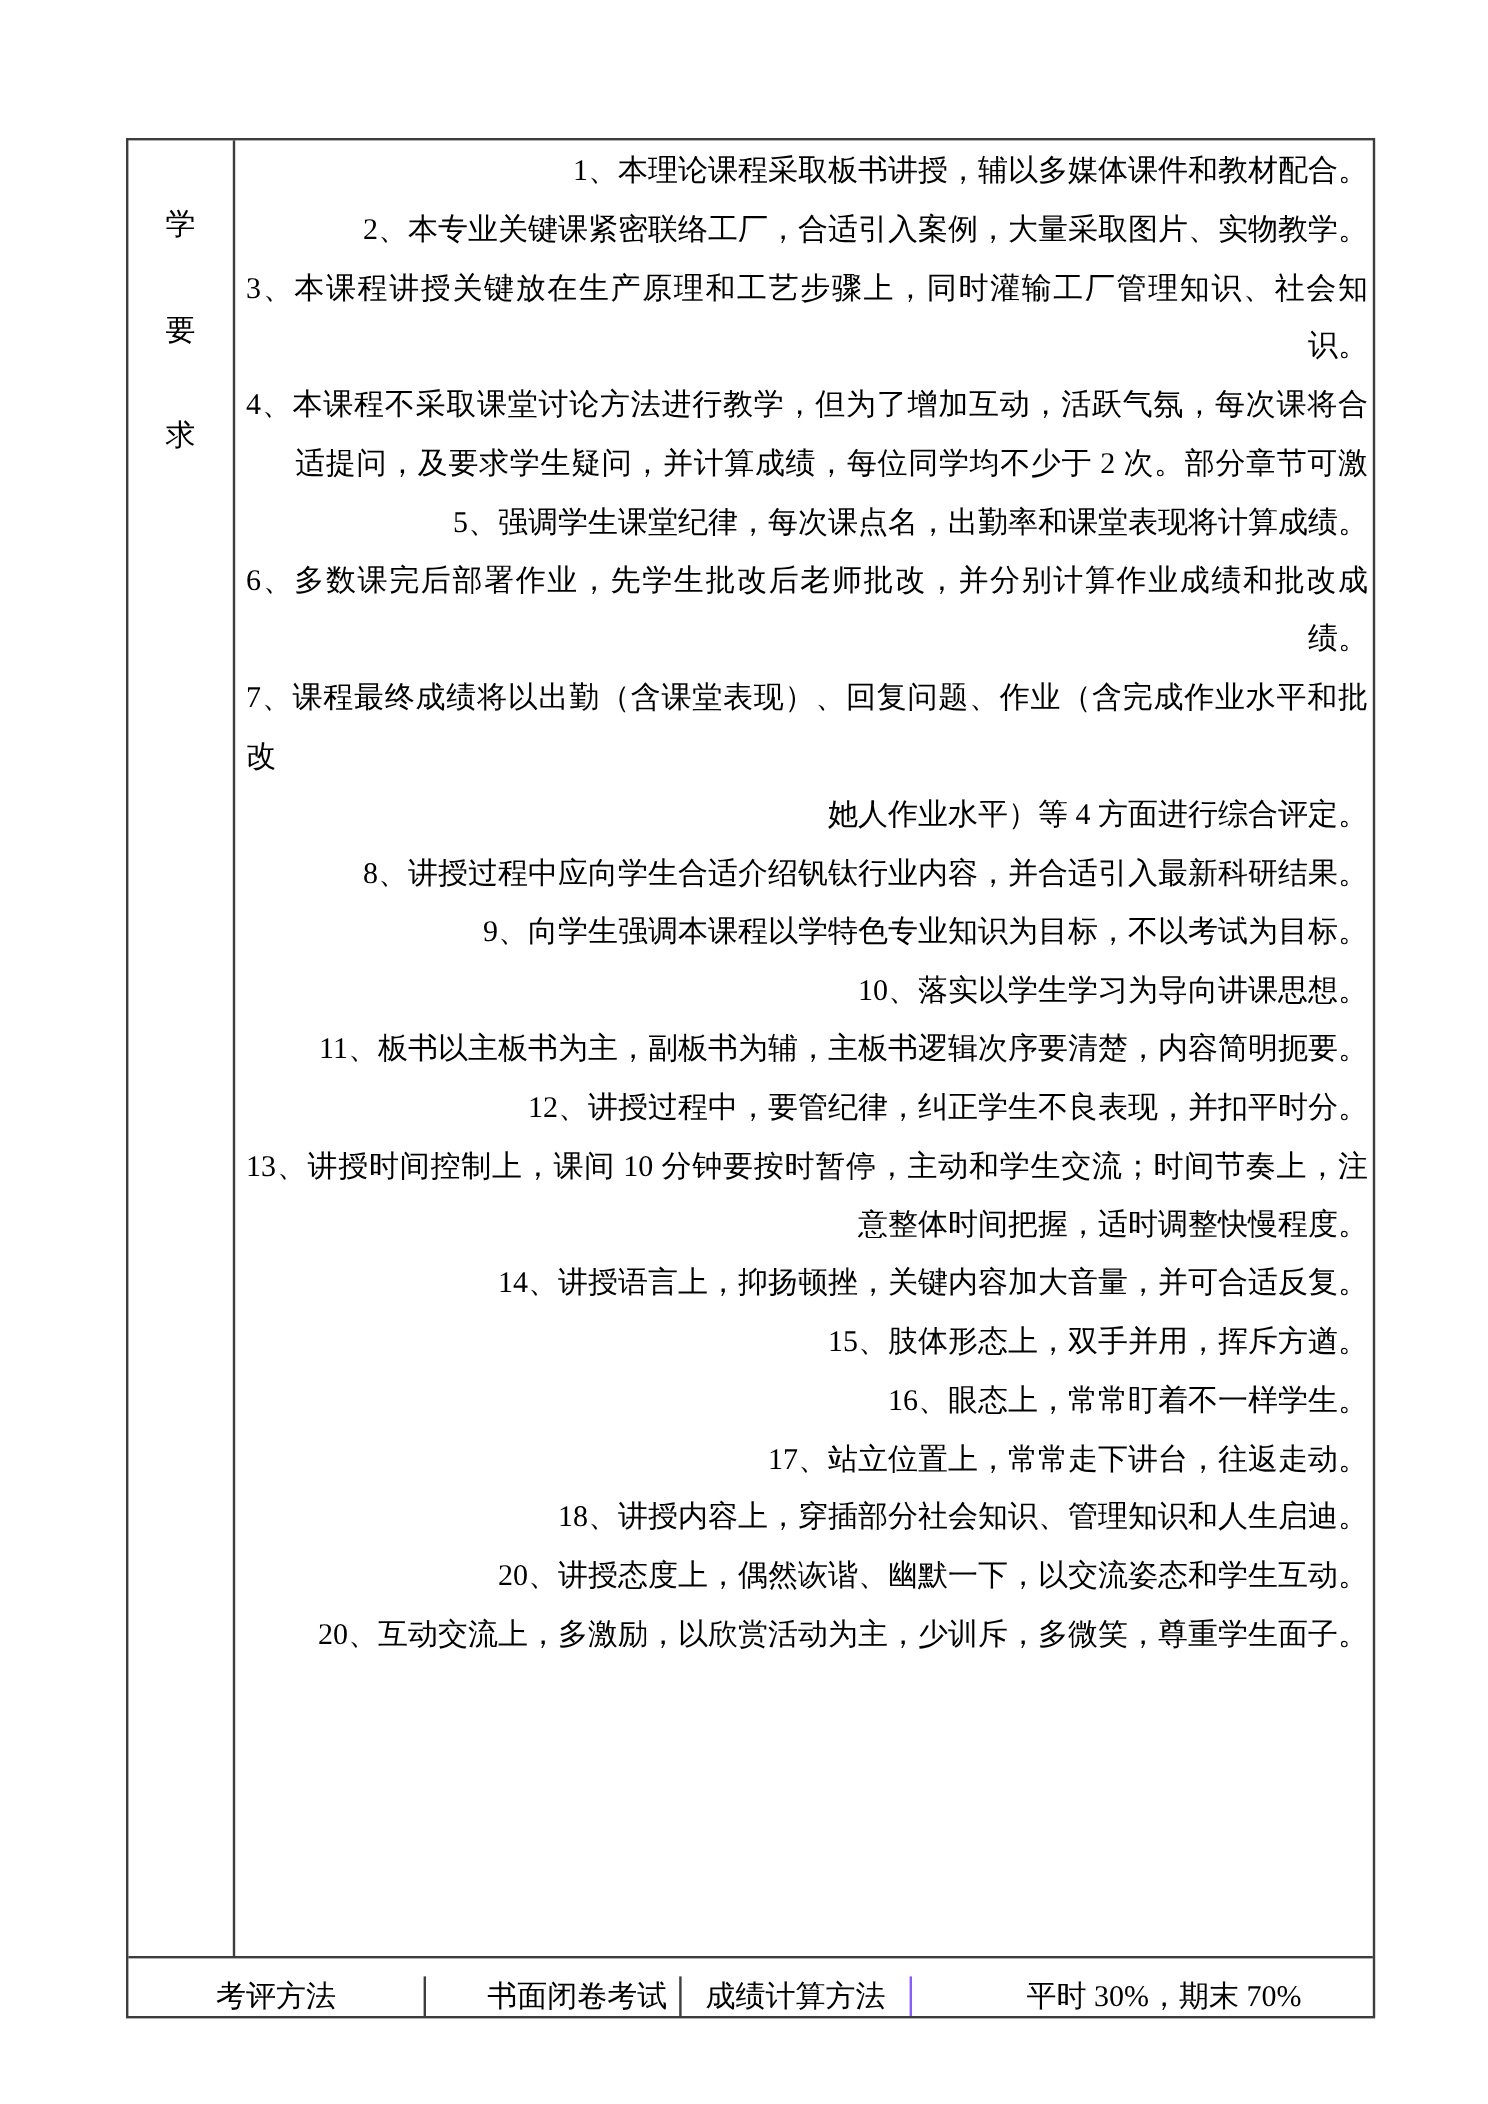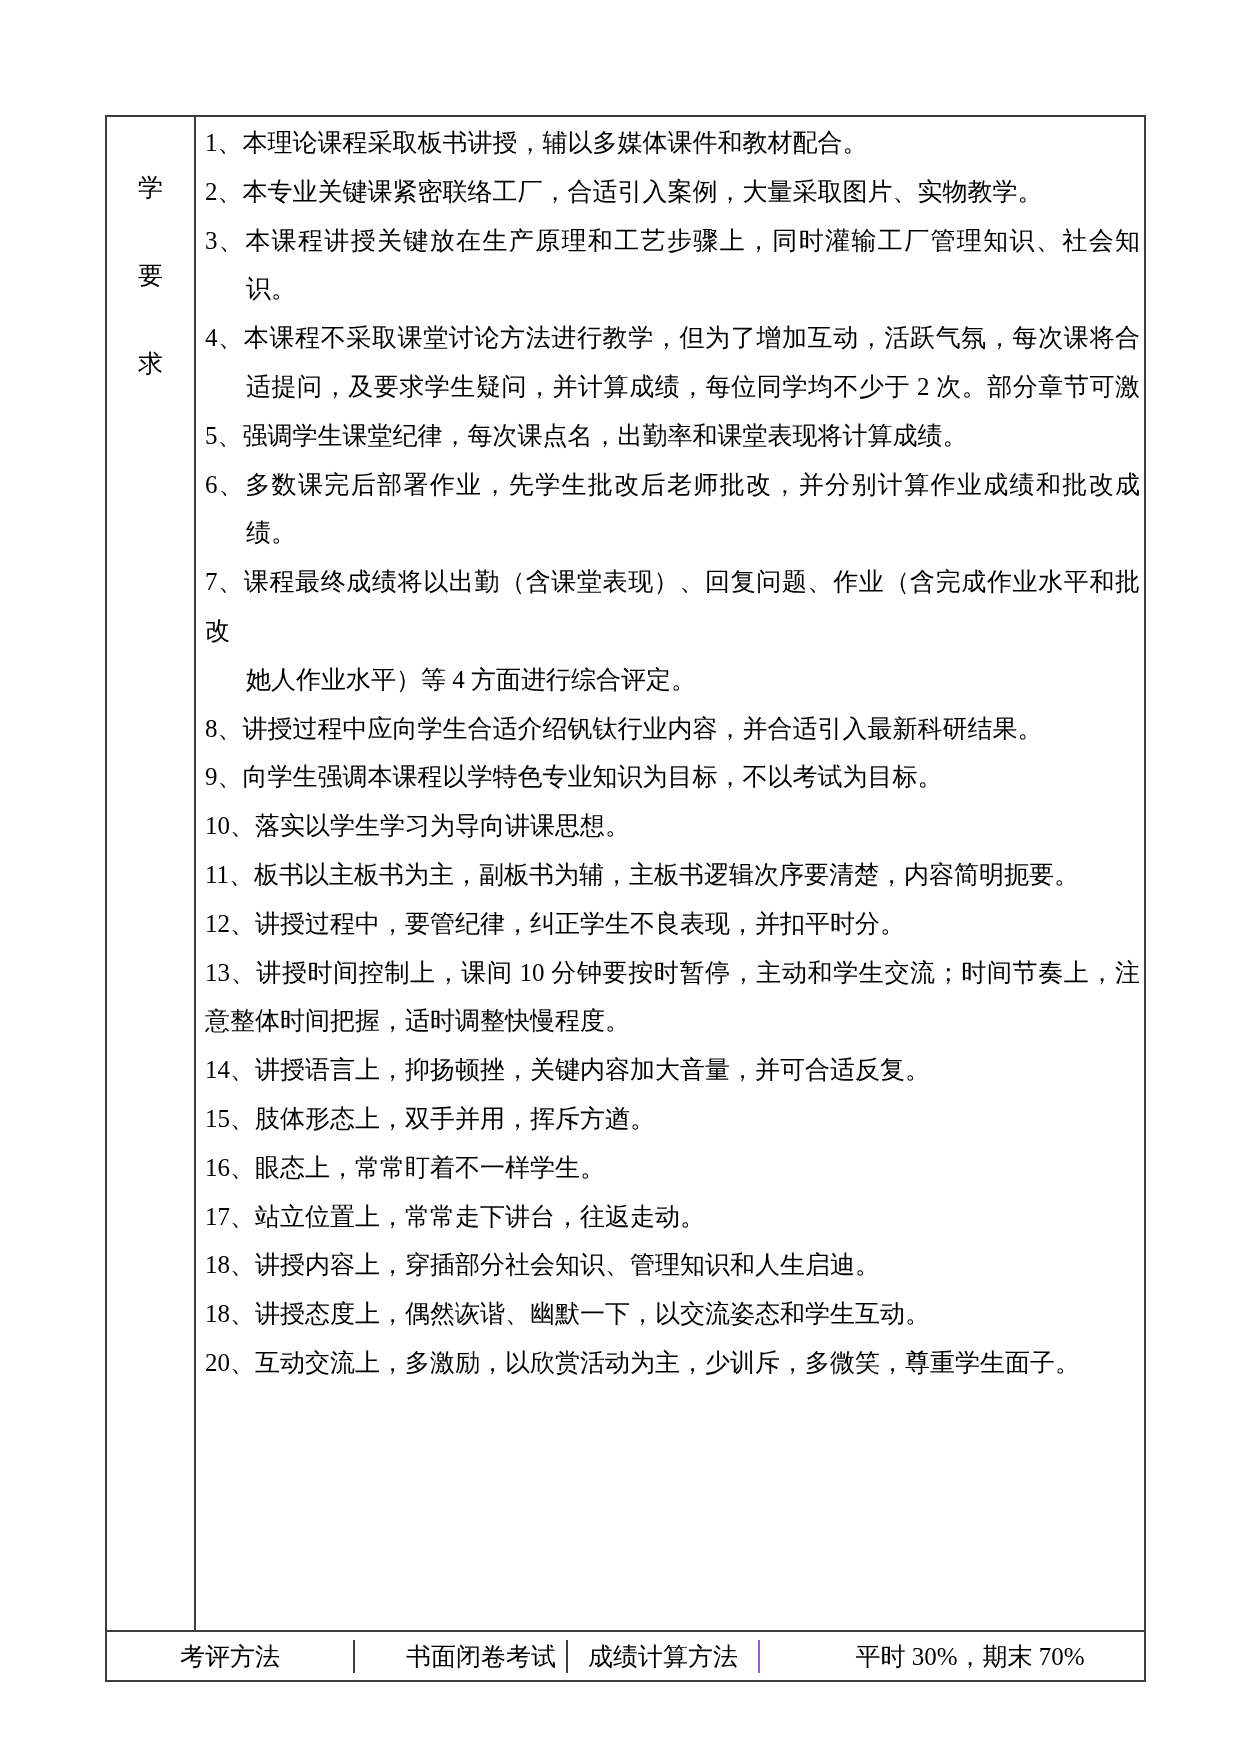--- a/index.html
+++ b/index.html
@@ -24,27 +24,27 @@
     font-size: 25px;
   }
   .label-char { height: 25px; line-height: 25px; margin-top: 63px; }
   .label-char:first-child { margin-top: 58px; }
   .content-cell {
     flex: 1; box-sizing: border-box;
     padding: 2px 4px 0 9px;
     font-size: 25px; line-height: 48.8px;
     overflow: hidden;
   }
-  .req-line { text-align: left; }
+  .req-line { text-align: right; }
   .req-line.ind { margin-left: 41px; }
   .req-line.just { text-align: justify; text-align-last: justify; text-justify: inter-character; }
   .footer-row {
     height: 50px; box-sizing: border-box;
     border-top: 2px solid #3d3d3d;
-    display: flex; align-items: center;
+    display: flex; align-items: flex-end;
     font-size: 25px;
   }
   .f-cell {
     box-sizing: border-box;
     display: flex; align-items: center; justify-content: center;
     white-space: nowrap; overflow: hidden;
   }
   .f-cell.c1 { width: 248px; border-right: 2px solid #3d3d3d; }
   .f-cell.c2 { width: 213px; border-right: 2px solid #3d3d3d; padding-left: 41px; }
   .f-cell.c3 { width: 192px; border-right: 2px solid #8b5cf6; }
@@ -79,21 +79,21 @@
           <div class="req-line">10、落实以学生学习为导向讲课思想。</div>
           <div class="req-line">11、板书以主板书为主，副板书为辅，主板书逻辑次序要清楚，内容简明扼要。</div>
           <div class="req-line">12、讲授过程中，要管纪律，纠正学生不良表现，并扣平时分。</div>
           <div class="req-line just">13、讲授时间控制上，课间 10 分钟要按时暂停，主动和学生交流；时间节奏上，注</div>
           <div class="req-line">意整体时间把握，适时调整快慢程度。</div>
           <div class="req-line">14、讲授语言上，抑扬顿挫，关键内容加大音量，并可合适反复。</div>
           <div class="req-line">15、肢体形态上，双手并用，挥斥方遒。</div>
           <div class="req-line">16、眼态上，常常盯着不一样学生。</div>
           <div class="req-line">17、站立位置上，常常走下讲台，往返走动。</div>
           <div class="req-line">18、讲授内容上，穿插部分社会知识、管理知识和人生启迪。</div>
-          <div class="req-line">18、讲授态度上，偶然诙谐、幽默一下，以交流姿态和学生互动。</div>
+          <div class="req-line">20、讲授态度上，偶然诙谐、幽默一下，以交流姿态和学生互动。</div>
           <div class="req-line">20、互动交流上，多激励，以欣赏活动为主，少训斥，多微笑，尊重学生面子。</div>
         </div>
     </div>
 
     <div class="footer-row">
       <div class="f-cell c1">考评方法</div>
       <div class="f-cell c2">书面闭卷考试</div>
       <div class="f-cell c3">成绩计算方法</div>
       <div class="f-cell c4">平时 30%，期末 70%</div>
     </div>

